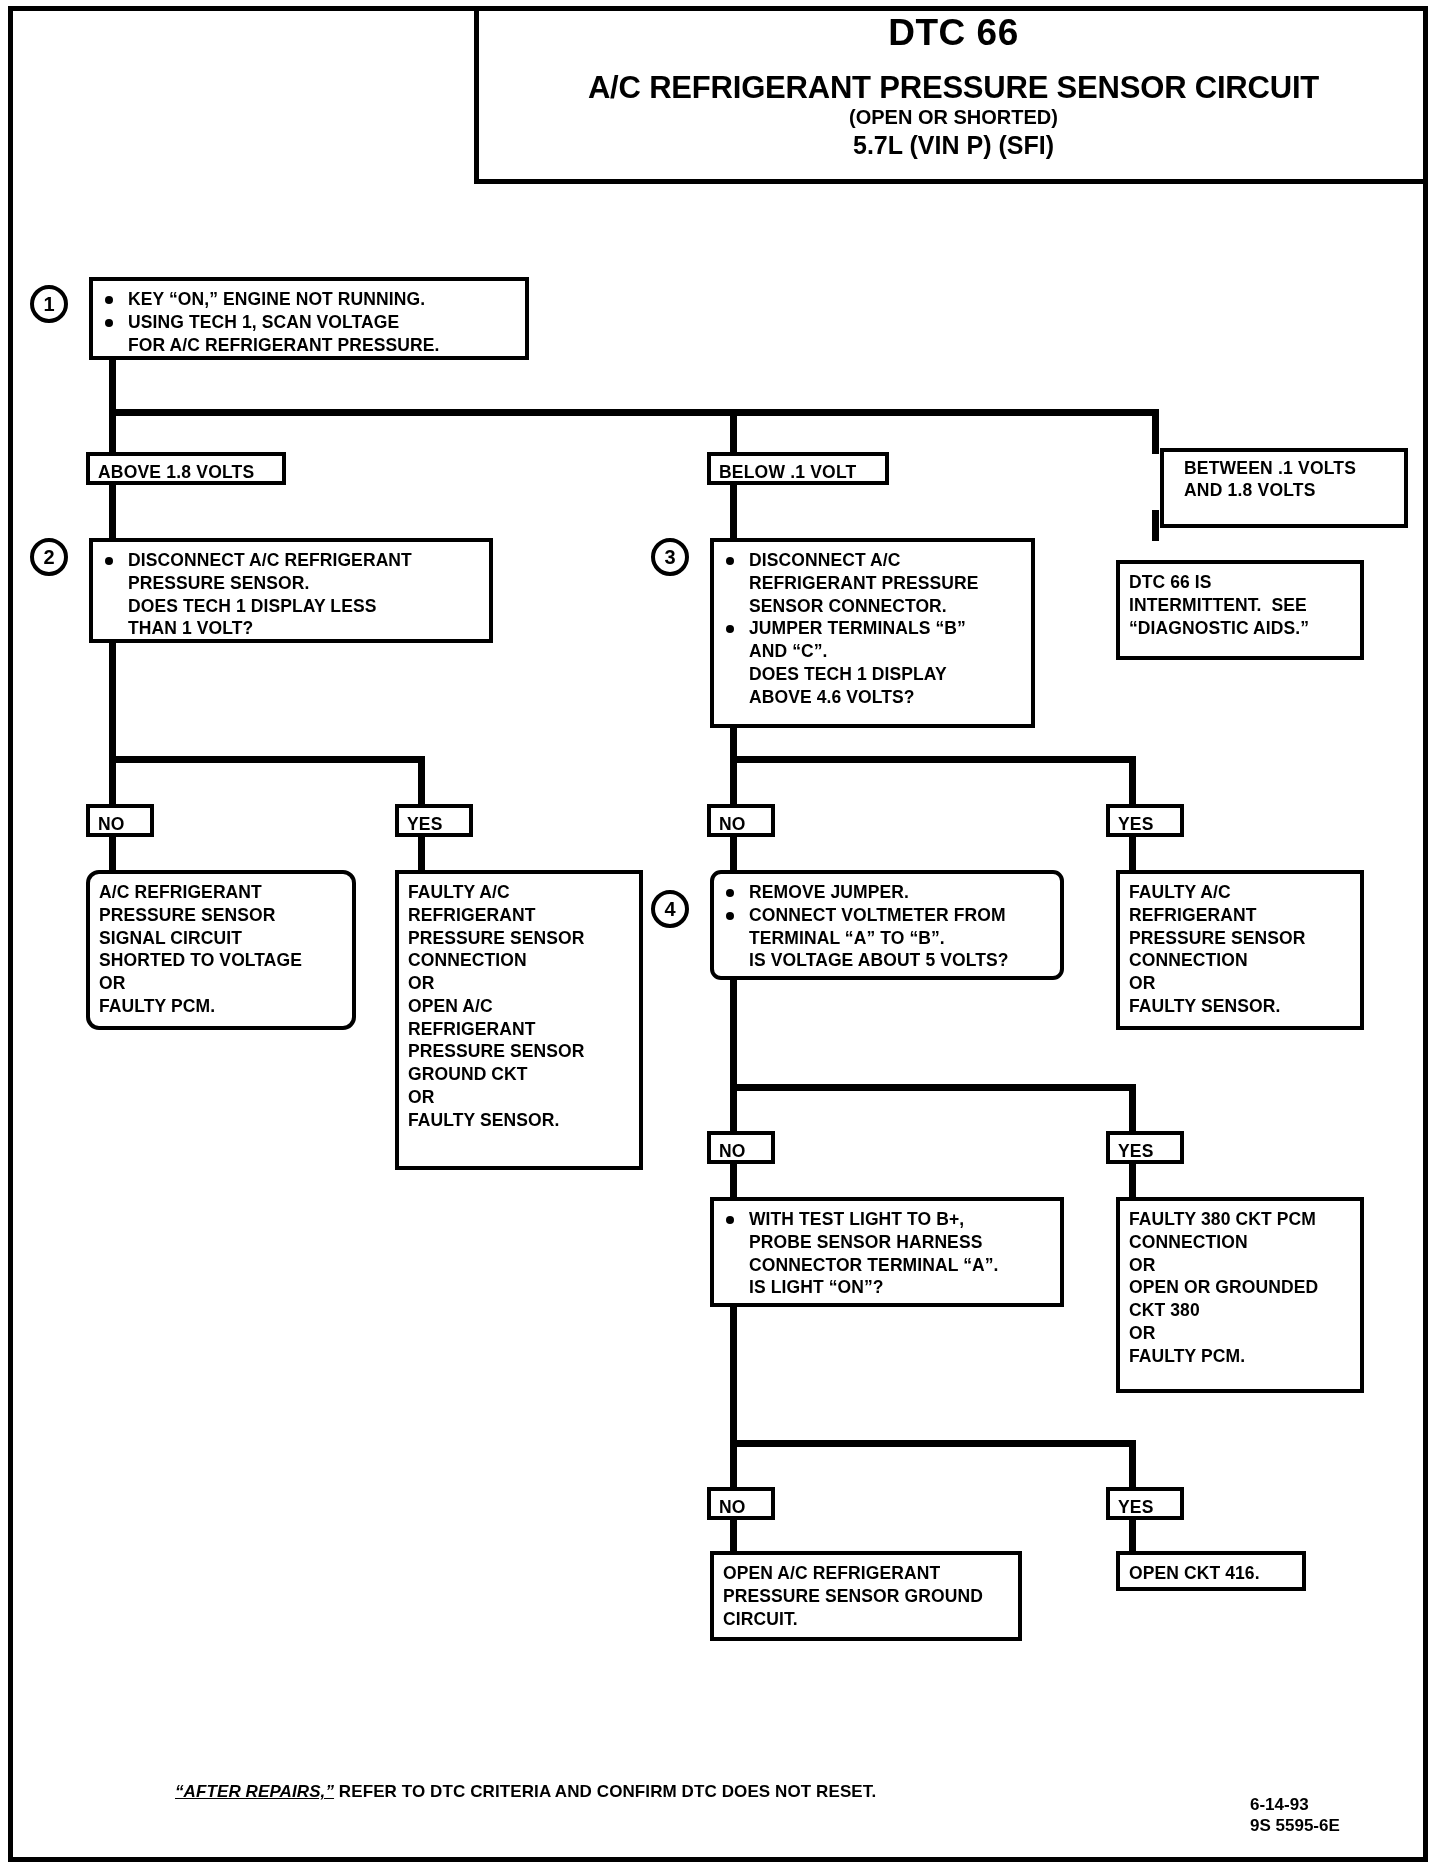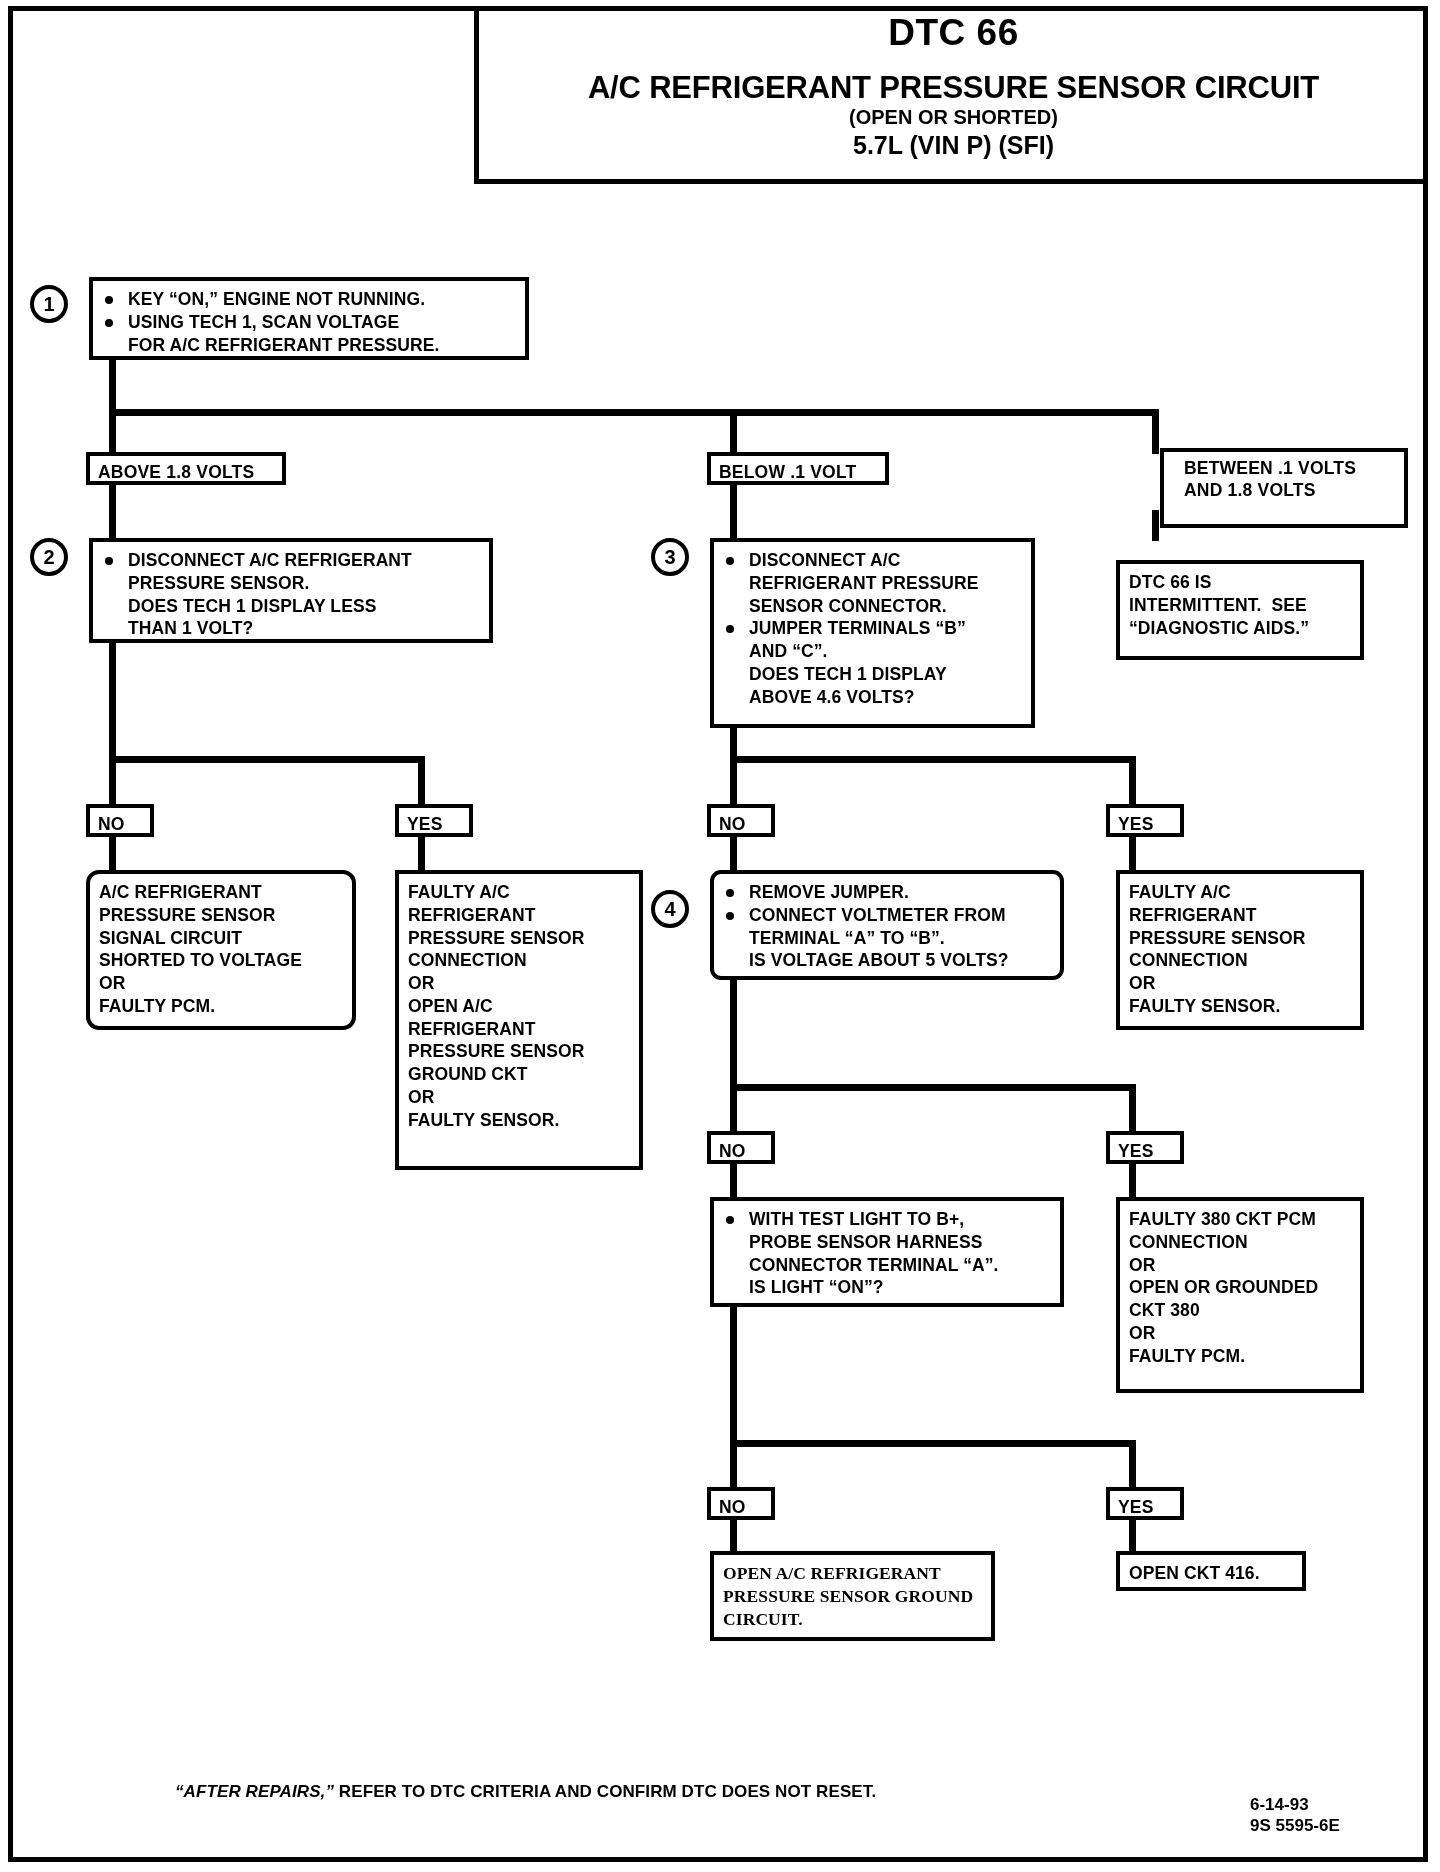--- a/index.html
+++ b/index.html
@@ -128,21 +128,21 @@
   
   .vline { background: #000; width: 7px; }
   .hline { background: #000; height: 7px; }
 
   
   .footer-note {
     font-size: 17px;
     font-weight: bold;
     letter-spacing: 0.1px;
   }
-  .footer-note i { font-style: italic; }
+  .footer-note i { font-style: italic; text-decoration: underline; }
   .footer-code {
     font-size: 17px;
     font-weight: bold;
     line-height: 1.25;
     text-align: left;
     margin-top: 24px;
   }
 </style>
 </head>
 <body>
@@ -306,21 +306,21 @@
   <div class="abs hline" style="left:730px; top:1440px; width:406px;"></div>
   <div class="abs vline" style="left:730px; top:1440px; height:50px;"></div>
   <div class="abs vline" style="left:1129px; top:1440px; height:50px;"></div>
 
   <div class="abs label-box" style="left:707px; top:1487px; width:68px; height:33px;">NO</div>
   <div class="abs label-box" style="left:1106px; top:1487px; width:78px; height:33px;">YES</div>
 
   <div class="abs vline" style="left:730px; top:1520px; height:33px;"></div>
   <div class="abs vline" style="left:1129px; top:1520px; height:33px;"></div>
 
-  <div class="abs box plain-lines" style="left:710px; top:1551px; width:285px; height:90px; white-space:pre;font-family:Liberation Serif, serif;">OPEN A/C REFRIGERANT
+  <div class="abs box plain-lines" style="left:710px; top:1551px; width:312px; height:90px; white-space:pre;">OPEN A/C REFRIGERANT
 PRESSURE SENSOR GROUND
 CIRCUIT.</div>
 
   <div class="abs box plain-lines" style="left:1116px; top:1551px; width:190px; height:40px; white-space:pre;">OPEN CKT 416.</div>
 
   <div class="abs footer-note" style="left:175px; top:1782px; width:900px;">
     <i>“AFTER REPAIRS,”</i><span> REFER TO DTC CRITERIA  AND CONFIRM DTC DOES NOT RESET.</span>
   </div>
 
   <div class="abs footer-code" style="left:1250px; top:1770px; width:160px;">

